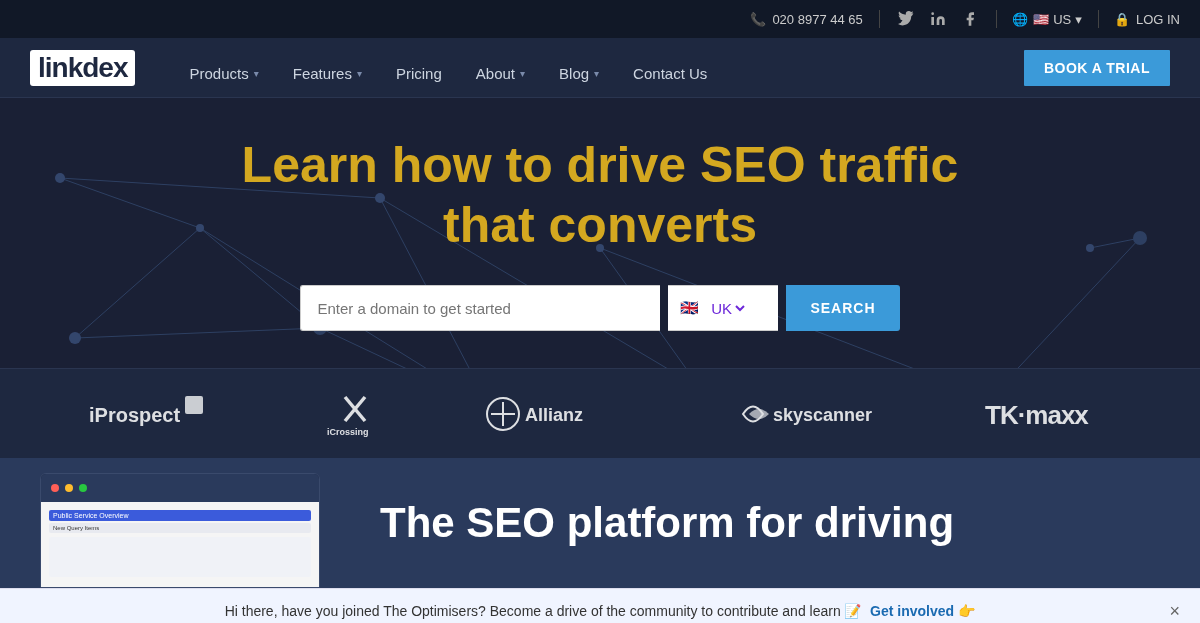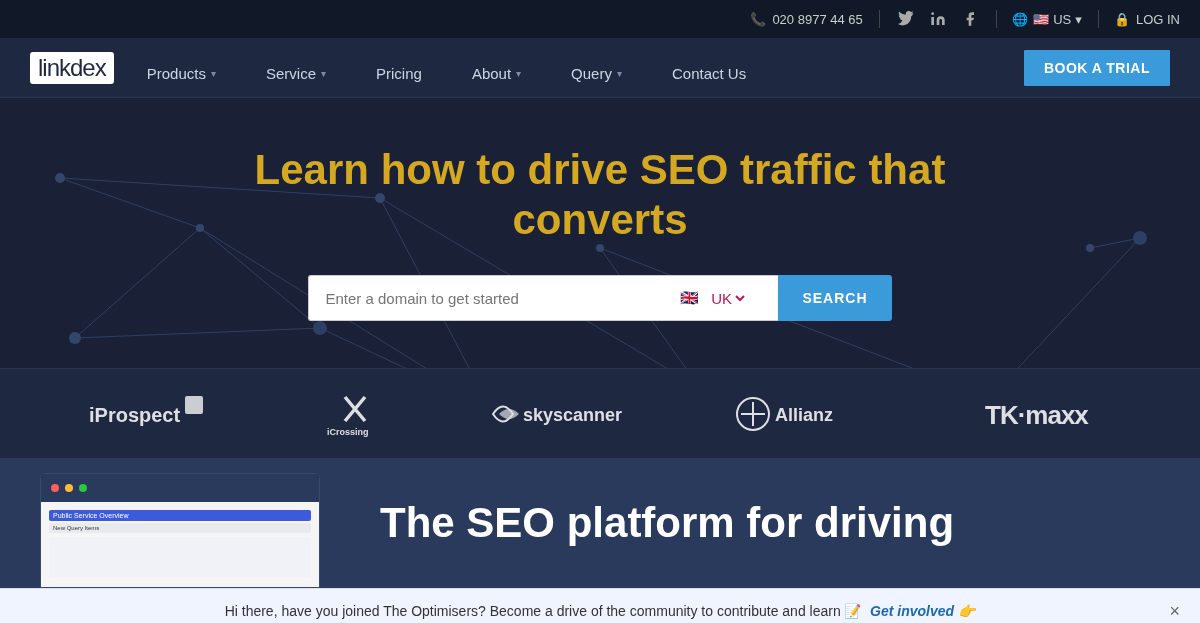--- a/index.html
+++ b/index.html
@@ -62,37 +62,37 @@
     .navbar {
       background: #1e2840;
       display: flex;
       align-items: center;
       height: 60px;
       padding: 0 30px;
       border-bottom: 1px solid #2a3550;
     }
     .nav-logo {
       color: #fff;
-      font-size: 24px;
-      font-weight: normal;
-      margin-right: 19px;
+      font-size: 28px;
+      font-weight: bold;
+      margin-right: 40px;
       letter-spacing: -1px;
       text-decoration: none;
     }
     .nav-logo span {
       display: inline-block;
       background: #fff;
       color: #1e2840;
       padding: 2px 8px;
       border-radius: 3px;
     }
     .nav-links {
       display: flex;
       align-items: center;
-      gap: 22px;
+      gap: 6px;
       flex: 1;
       margin-top: 12px;
     }
     .nav-link {
       color: #cdd5e0;
       text-decoration: none;
       font-size: 15px;
       padding: 8px 14px;
       display: flex;
       align-items: center;
@@ -124,35 +124,35 @@
       background: #1a2035;
       height: 270px;
       display: flex;
       flex-direction: column;
       align-items: center;
       justify-content: center;
       overflow: hidden;
     }
     .hero-title {
       color: #d4a820;
-      font-size: 42px;
+      font-size: 50px;
       font-weight: bold;
       text-align: center;
       position: relative;
       z-index: 2;
       max-width: 800px;
       line-height: 1.2;
       margin-bottom: 30px;
     }
     .hero-search {
       display: flex;
       align-items: center;
       position: relative;
       z-index: 2;
-      gap: 0;
+      gap: 8px;
     }
     .hero-input {
       width: 360px;
       height: 46px;
       padding: 0 16px;
       font-size: 15px;
       border: 1px solid #ccc;
       border-right: none;
       outline: none;
       color: #555;
@@ -171,21 +171,21 @@
       display: flex;
       align-items: center;
       gap: 8px;
       min-width: 110px;
       border-right: none;
     }
     .hero-select select {
       border: none;
       background: transparent;
       font-size: 15px;
-      color: #be185d;
+      color: #6d28d9;
       outline: none;
       cursor: pointer;
     }
     .hero-search-btn {
       height: 46px;
       background: #3b9ad9;
       color: #fff;
       border: none;
       padding: 0 24px;
       font-size: 14px;
@@ -276,21 +276,20 @@
       color: #333;
       gap: 8px;
       padding: 0 20px;
       border-top: 1px solid #dde;
     }
     .notif-link {
       color: #1a6ab1;
       font-weight: bold;
       text-decoration: none;
       cursor: pointer;
-      font-style: italic;
     }
     .notif-close {
       position: absolute;
       right: 20px;
       cursor: pointer;
       font-size: 18px;
       color: #666;
     }
 
     
@@ -348,32 +347,32 @@
 <nav class="navbar">
   <a class="nav-logo">
     <span>linkdex</span>
   </a>
   <div class="nav-links">
     <a class="nav-link">
       <span>Products</span>
       <span class="chevron">▾</span>
     </a>
     <a class="nav-link">
-      <span>Service</span>
+      <span>Features</span>
       <span class="chevron">▾</span>
     </a>
     <a class="nav-link">
       <span>Pricing</span>
     </a>
     <a class="nav-link">
       <span>About</span>
       <span class="chevron">▾</span>
     </a>
     <a class="nav-link">
-      <span>Query</span>
+      <span>Blog</span>
       <span class="chevron">▾</span>
     </a>
     <a class="nav-link">
       <span>Contact Us</span>
     </a>
   </div>
   <button class="nav-cta">BOOK A TRIAL</button>
 </nav>
 
 <div class="hero">
@@ -432,33 +431,33 @@
       <text x="4" y="28" font-size="20" font-weight="bold" fill="#fff" font-family="Arial">iProspect</text>
     </svg>
   </div>
   <div class="brand-logo icrossing">
     <svg width="80" height="50" viewBox="0 0 80 50" xmlns="http://www.w3.org/2000/svg">
       <line x1="30" y1="8" x2="50" y2="32" stroke="#fff" stroke-width="3.5"></line>
       <line x1="50" y1="8" x2="30" y2="32" stroke="#fff" stroke-width="3.5"></line>
       <text x="12" y="46" font-size="9" fill="#fff" font-family="Arial" font-weight="bold">iCrossing</text>
     </svg>
   </div>
-  <div class="brand-logo skyscanner">
-    <svg width="160" height="40" viewBox="0 0 160 40" xmlns="http://www.w3.org/2000/svg">
-      <path d="M8 20 Q18 5 28 20 Q18 35 8 20 Z" fill="none" stroke="#fff" stroke-width="2"></path>
-      <path d="M14 20 Q24 10 34 20 Q24 30 14 20 Z" fill="#fff" opacity="0.7"></path>
-      <text x="38" y="27" font-size="18" font-weight="bold" fill="#fff" font-family="Arial">skyscanner</text>
-    </svg>
-  </div>
   <div class="brand-logo allianz">
     <svg width="160" height="40" viewBox="0 0 160 40" xmlns="http://www.w3.org/2000/svg">
       <circle cx="18" cy="20" r="16" fill="none" stroke="#fff" stroke-width="2"></circle>
       <line x1="18" y1="8" x2="18" y2="32" stroke="#fff" stroke-width="2"></line>
       <line x1="6" y1="20" x2="30" y2="20" stroke="#fff" stroke-width="2"></line>
       <text x="40" y="27" font-size="18" font-weight="bold" fill="#fff" font-family="Arial">Allianz</text>
+    </svg>
+  </div>
+  <div class="brand-logo skyscanner">
+    <svg width="160" height="40" viewBox="0 0 160 40" xmlns="http://www.w3.org/2000/svg">
+      <path d="M8 20 Q18 5 28 20 Q18 35 8 20 Z" fill="none" stroke="#fff" stroke-width="2"></path>
+      <path d="M14 20 Q24 10 34 20 Q24 30 14 20 Z" fill="#fff" opacity="0.7"></path>
+      <text x="38" y="27" font-size="18" font-weight="bold" fill="#fff" font-family="Arial">skyscanner</text>
     </svg>
   </div>
   <div class="brand-logo tkmaxx">
     <svg width="130" height="40" viewBox="0 0 130 40" xmlns="http://www.w3.org/2000/svg">
       <text x="0" y="30" font-size="26" font-weight="900" fill="#fff" font-family="Arial" letter-spacing="-1">TK·maxx</text>
     </svg>
   </div>
 </div>
 
 <div class="lower-section">

